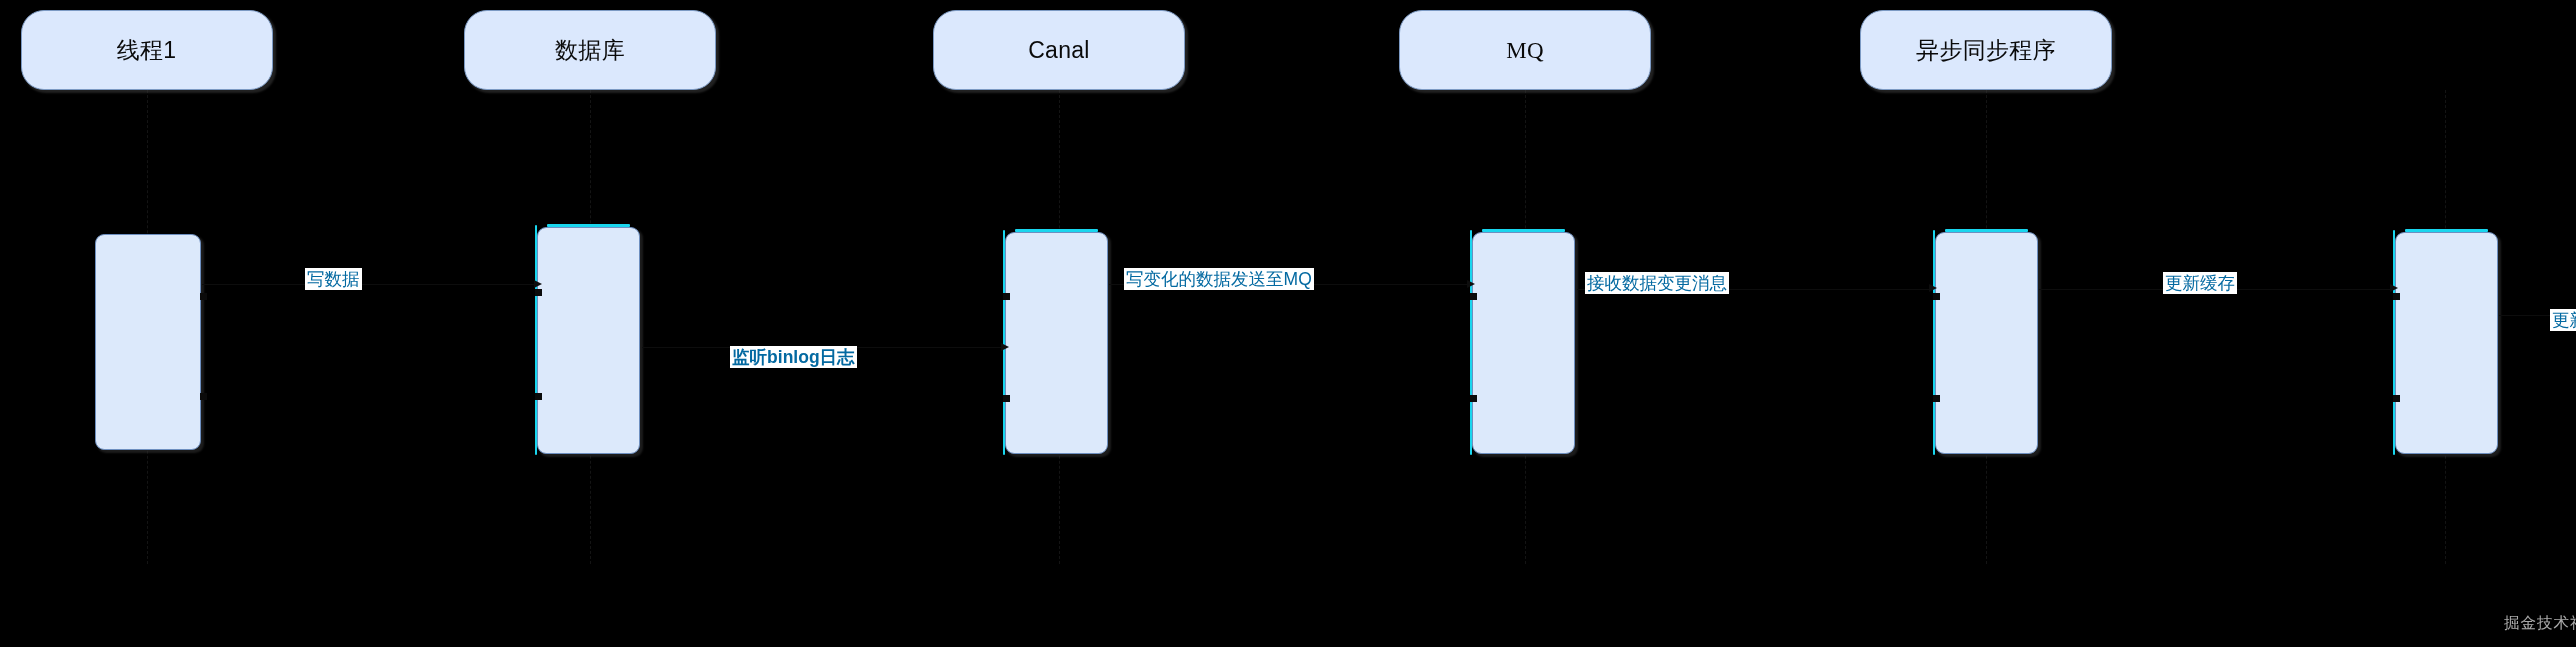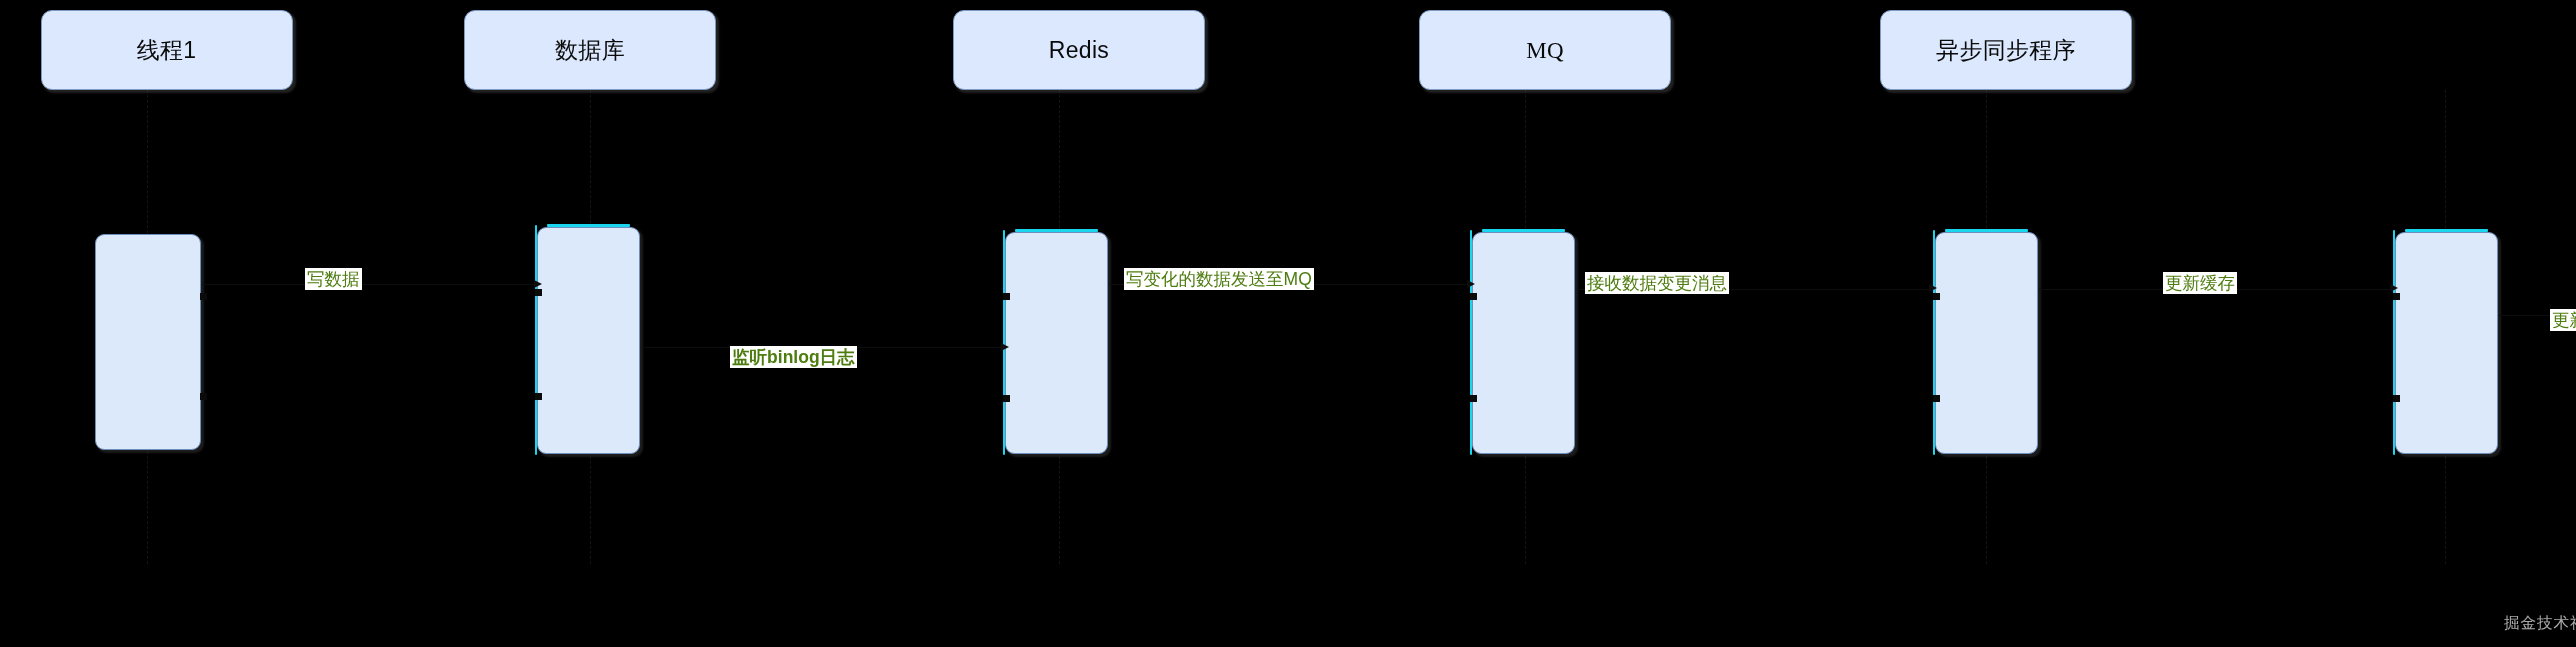--- a/index.html
+++ b/index.html
@@ -21,26 +21,25 @@
     width: 2660px;
     height: 647px;
   }
 
   
   .participant {
     position: absolute;
     box-sizing: border-box;
     background: #dbe8fd;
     border: 1.5px solid #7c9ac4;
-    border-radius: 11px;
+    border-radius: 23px;
     display: flex;
     align-items: center;
     justify-content: center;
     box-shadow: 2.6px 2.6px 2.1px rgba(60,60,60,0.55);
-    margin-left: 20px;
   }
   .participant-label {
     color: #0a0a0a;
     font-size: 23px;
     line-height: 1.1;
     letter-spacing: 0.3px;
     white-space: nowrap;
   }
 
   
@@ -99,21 +98,21 @@
     position: absolute;
     width: 0;
     height: 0;
     border-top: 4.6px solid transparent;
     border-bottom: 4.6px solid transparent;
     border-left: 8.2px solid #0d0d0d;
   }
   .msg-label {
     position: absolute;
     background: #ffffff;
-    color: #4d7c0f;
+    color: #0369a1;
     font-size: 17.5px;
     line-height: 1.15;
     padding: 1px 2.1px;
     white-space: nowrap;
   }
 
   
   .watermark {
     position: absolute;
     color: rgba(235,235,235,0.72);
@@ -128,25 +127,25 @@
 <div id="canvas">
     <div class="lifeline" style="left: 147px; top: 90px; height: 474px;"></div>
     <div class="lifeline" style="left: 590px; top: 90px; height: 474px;"></div>
     <div class="lifeline" style="left: 1059px; top: 90px; height: 474px;"></div>
     <div class="lifeline" style="left: 1525px; top: 90px; height: 474px;"></div>
     <div class="lifeline" style="left: 1986px; top: 90px; height: 474px;"></div>
     <div class="lifeline" style="left: 2445px; top: 90px; height: 474px;"></div>
     <div class="participant" style="left: 20.6px; top: 10.3px; width: 252px; height: 80px;">
       <span class="participant-label">线程1</span>
     </div>
-    <div class="participant" style="left: 444px; top: 10.3px; width: 252px; height: 80px;">
+    <div class="participant" style="left: 464px; top: 10.3px; width: 252px; height: 80px;">
       <span class="participant-label">数据库</span>
     </div>
     <div class="participant" style="left: 933px; top: 10.3px; width: 252px; height: 80px;">
-      <span class="participant-label">Redis</span>
+      <span class="participant-label">Canal</span>
     </div>
     <div class="participant" style="left: 1399px; top: 10.3px; width: 252px; height: 80px; font-family: Liberation Serif, serif;">
       <span class="participant-label">MQ</span>
     </div>
     <div class="participant" style="left: 1860px; top: 10.3px; width: 252px; height: 80px;">
       <span class="participant-label">异步同步程序</span>
     </div>
     <div class="activation" style="left: 95px; top: 234px; width: 106px; height: 216px;">
       <div class="handle" style="left: 104px; top: 58px;"></div>
       <div class="handle" style="left: 104px; top: 158px;"></div>

